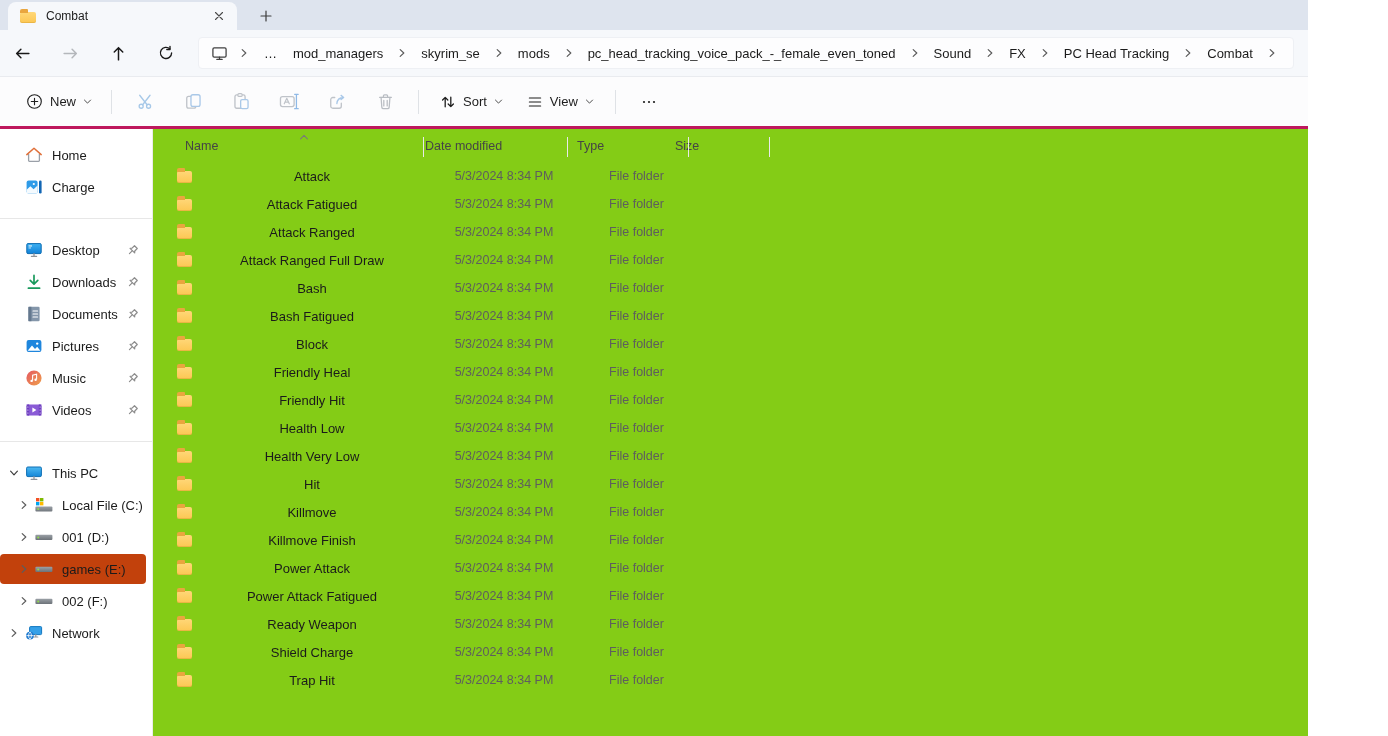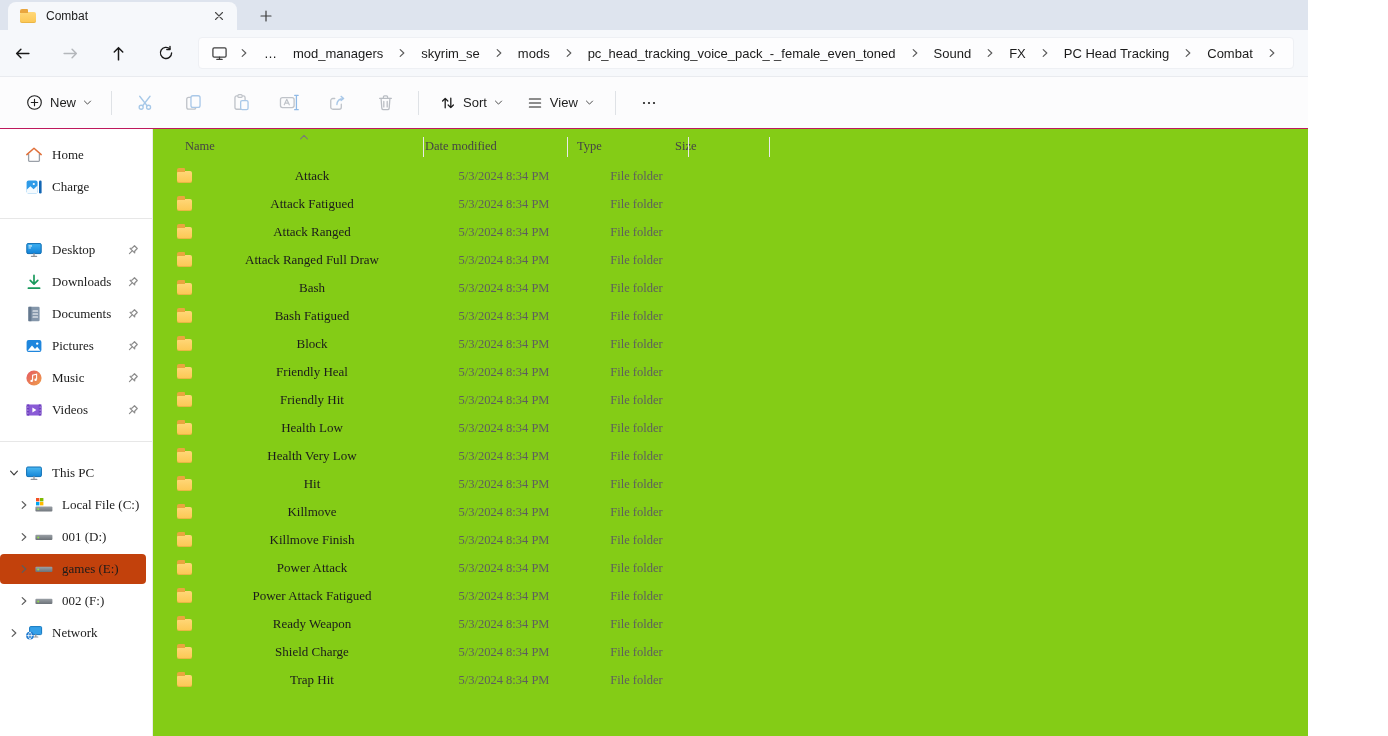--- a/index.html
+++ b/index.html
@@ -17,29 +17,29 @@
   
   .navbar { height:46px; background:#f6f8fb; display:flex; align-items:center; padding-left:6px; flex:none; }
   .nav-btn { width:32px; height:32px; margin-right:16px; border-radius:4px; display:flex; align-items:center; justify-content:center; flex:none; }
   .addressbar { flex:1; height:32px; margin-right:14px; background:#fdfdfe; border:1px solid #eef0f4; border-radius:4px; display:flex; align-items:center; padding:0 8px; overflow:hidden; }
   .addr-ic { display:flex; align-items:center; margin:0 4px; flex:none; }
   .bc-chev { display:flex; align-items:center; padding:0 7px; flex:none; }
   .crumb { padding:5px 7px; border-radius:4px; white-space:nowrap; flex:none; }
   .overflow-crumb { padding:5px 8px; letter-spacing:1px; flex:none; }
 
   
-  .toolbar { height:53px; background:#fcfcfd; border-top:1px solid #e9ebef; border-bottom:1px solid #be185d; display:flex; align-items:center; padding-left:16px; flex:none; }
+  .toolbar { height:53px; background:#fcfcfd; border-top:1px solid #e9ebef; border-bottom:3px solid #be185d; display:flex; align-items:center; padding-left:16px; flex:none; }
   .tool-new { display:flex; align-items:center; gap:7px; height:36px; padding:0 10px; border-radius:4px; }
   .tb-div { width:1px; height:24px; background:#dfe2e6; margin:0 9px; flex:none; }
   .tool-btn { width:40px; height:36px; margin:0 4px; border-radius:4px; display:flex; align-items:center; justify-content:center; flex:none; }
   .tool-dd { display:flex; align-items:center; gap:7px; height:36px; padding:0 10px; margin:0 2px; border-radius:4px; }
   .tool-label { font-size:13px; color:#1d1d1d; }
 
   
-  .content { flex:1; display:flex; overflow:hidden;font-family:Liberation Serif, serif; }
+  .content { flex:1; display:flex; overflow:hidden; }
   .sidebar { width:153px; flex:none; border-right:1px solid #ebebeb; padding-top:10px; display:flex; flex-direction:column; background:#fff; }
   .side-item { height:30px; margin:1px 6px 1px 0; padding-left:6px; border-radius:4px; display:flex; align-items:center; white-space:nowrap; }
   .side-item.indent { padding-left:16px; }
   .side-item.selected { background:#c2410c; }
   .side-chev { width:16px; display:flex; justify-content:center; flex:none; }
   .side-icon { width:20px; height:18px; margin-left:2px; display:flex; align-items:center; justify-content:center; flex:none; }
   .side-label { margin-left:8px; overflow:hidden; }
   .side-pin { margin-left:auto; margin-right:7px; display:flex; align-items:center; }
   .side-divider { height:1px; background:#e7e7e7; margin:15px 0; flex:none; }
 

